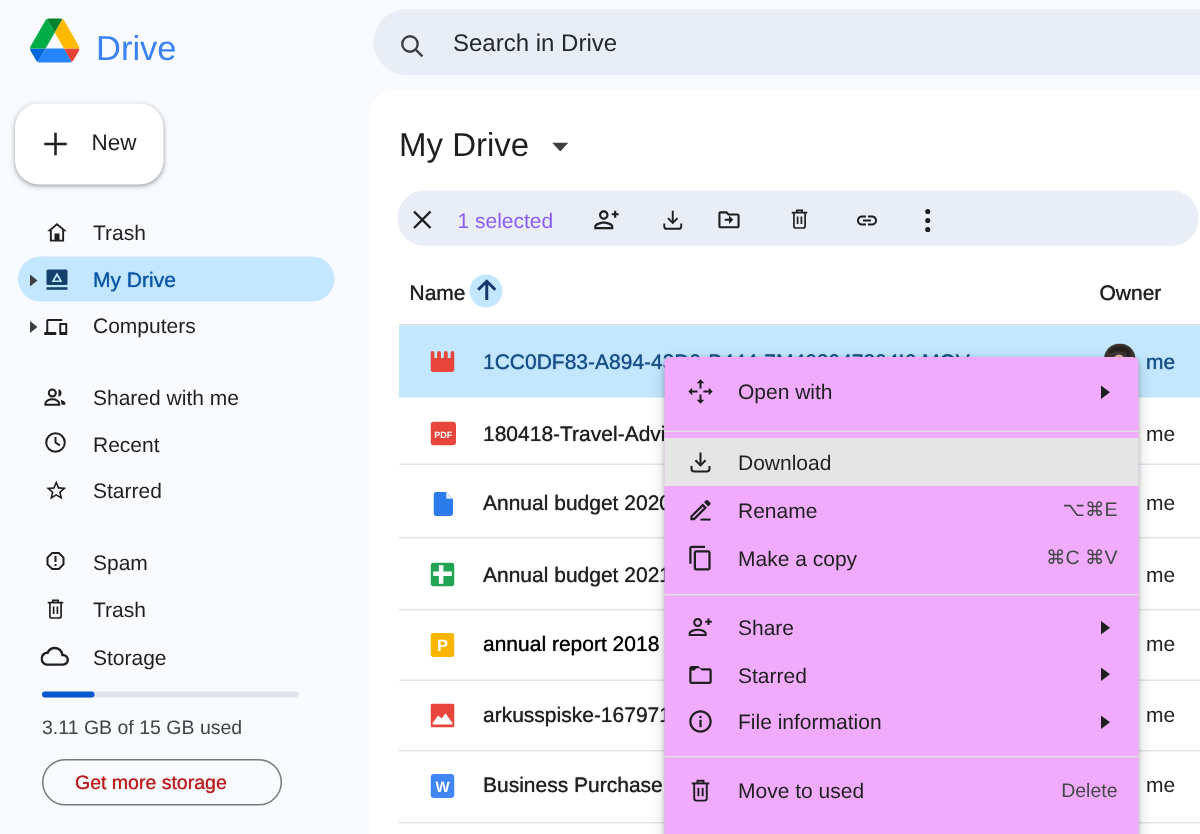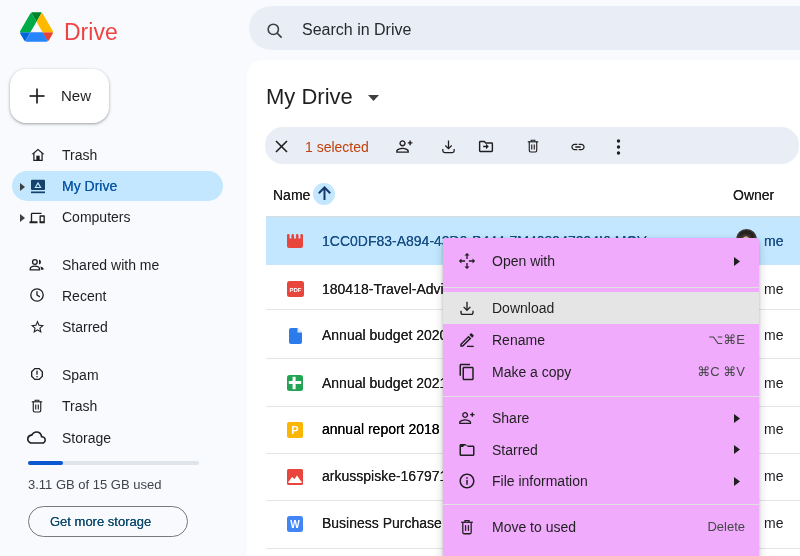--- a/index.html
+++ b/index.html
@@ -13,21 +13,21 @@
 <body>
 
 <svg class="a" style="left:20px;top:12px" width="33" height="30" viewBox="0 0 87.3 78">
  <path d="m6.6 66.85 3.85 6.65c.8 1.4 1.95 2.5 3.3 3.3l13.75-23.8h-27.5c0 1.55.4 3.1 1.2 4.5z" fill="#0066da"></path>
  <path d="m43.65 25-13.75-23.8c-1.35.8-2.5 1.9-3.3 3.3l-25.4 44a9.06 9.06 0 0 0-1.2 4.5h27.5z" fill="#00ac47"></path>
  <path d="m73.55 76.8c1.35-.8 2.5-1.9 3.3-3.3l1.6-2.75 7.65-13.25c.8-1.4 1.2-2.95 1.2-4.5h-27.502l5.852 11.5z" fill="#ea4335"></path>
  <path d="m43.65 25 13.75-23.8c-1.35-.8-2.9-1.2-4.5-1.2h-18.5c-1.6 0-3.15.45-4.5 1.2z" fill="#00832d"></path>
  <path d="m59.8 53h-32.3l-13.75 23.8c1.35.8 2.9 1.2 4.5 1.2h50.8c1.6 0 3.15-.45 4.5-1.2z" fill="#2684fc"></path>
  <path d="m73.4 26.5-12.7-22c-.8-1.4-1.95-2.5-3.3-3.3l-13.75 23.8 16.15 28h27.45c0-1.55-.4-3.1-1.2-4.5z" fill="#ffba00"></path>
 </svg>
-<div class="a txt" style="left:64px;top:19px;font-size:23px;color:#ef4444">Drive</div>
+<div class="a txt" style="left:64px;top:19px;font-size:23px;color:#3b82f6">Drive</div>
 
 <div class="a" style="left:249px;top:6px;width:600px;height:44px;border-radius:22px;background:#e9eef6"></div>
 <svg class="a" style="left:265px;top:21px" width="19" height="19" viewBox="0 0 24 24" fill="none" stroke="#3c4043" stroke-width="2">
  <circle cx="10.5" cy="10.5" r="6.5"></circle>
     <line x1="15.3" y1="15.3" x2="21" y2="21"></line>
 </svg>
 <div class="a txt" style="left:302px;top:21px;font-size:16px;color:#24292e">Search in Drive</div>
 
 <div class="a" style="left:10px;top:69px;width:99px;height:54px;border-radius:16px;background:#fff;box-shadow:0 1px 2px rgba(60,64,67,.3),0 1px 3px 1px rgba(60,64,67,.15)"></div>
 <svg class="a" style="left:29px;top:88px" width="16" height="16" viewBox="0 0 16 16" stroke="#1f1f1f" stroke-width="1.7">
@@ -107,35 +107,35 @@
 <svg class="a" style="left:27px;top:430px" width="19" height="15" viewBox="0 0 24 18" fill="#1f1f1f">
  <path d="M19.35 7.04A7.49 7.49 0 0 0 12 1C9.11 1 6.6 2.64 5.35 5.04A5.994 5.994 0 0 0 0 11c0 3.31 2.69 6 6 6h13c2.76 0 5-2.24 5-5 0-2.64-2.05-4.78-4.65-4.96zM19 15H6c-2.21 0-4-1.79-4-4s1.79-4 4-4h.71C7.37 4.69 9.48 3 12 3c3.04 0 5.5 2.46 5.5 5.5V9H19c1.66 0 3 1.34 3 3s-1.34 3-3 3z"></path>
 </svg>
 <div class="a txt" style="left:62px;top:431px;font-size:14px;line-height:15px">Storage</div>
 
 <div class="a" style="left:28px;top:461px;width:171px;height:4px;border-radius:2px;background:#dfe3ea"></div>
 <div class="a" style="left:28px;top:461px;width:35px;height:4px;border-radius:2px;background:#0b57d0"></div>
 <div class="a txt" style="left:28px;top:477px;font-size:13px;color:#3f4549">3.11 GB of 15 GB used</div>
 
 <div class="a" style="left:28px;top:506px;width:158px;height:29px;border:1px solid #767b80;border-radius:16px;background:#f8fafd"></div>
-<div class="a txt md" style="left:50px;top:514px;font-size:13px;color:#0c4a6e">Get more storage</div>
+<div class="a txt md" style="left:50px;top:514px;font-size:13px;color:#b91c1c">Get more storage</div>
 
 <div class="a" style="left:247px;top:60px;width:553px;height:496px;background:#fff;border-top-left-radius:16px"></div>
 
 <div class="a txt" style="left:266px;top:84px;font-size:22px;color:#1f1f1f">My Drive</div>
 <svg class="a" style="left:368px;top:95px" width="11" height="6" viewBox="0 0 11 6">
     <polygon points="0,0 11,0 5.5,6" fill="#3c4043"></polygon>
   </svg>
 
 <div class="a" style="left:265px;top:127px;width:534px;height:37px;border-radius:18px;background:#e9edf5"></div>
 <svg class="a" style="left:275px;top:140px" width="13" height="13" viewBox="0 0 13 13" stroke="#1f1f1f" stroke-width="1.6">
  <line x1="1" y1="1" x2="12" y2="12"></line>
     <line x1="12" y1="1" x2="1" y2="12"></line>
 </svg>
-<div class="a txt" style="left:305px;top:139px;font-size:14px;color:#c2410c">1 selected</div>
+<div class="a txt" style="left:305px;top:139px;font-size:14px;color:#8b5cf6">1 selected</div>
 
 <svg class="a" style="left:395px;top:137px" width="19" height="19" viewBox="0 0 24 24" fill="#1f1f1f">
  <path d="M22 6.5h-2v-2h-1.8v2h-2v1.8h2v2H20v-2h2zM9.5 12c2.2 0 4-1.8 4-4s-1.8-4-4-4-4 1.8-4 4 1.8 4 4 4zm0-6.2c1.2 0 2.2 1 2.2 2.2s-1 2.2-2.2 2.2-2.2-1-2.2-2.2 1-2.2 2.2-2.2zm0 7.7c-2.7 0-8 1.3-8 4v2.5h16v-2.5c0-2.7-5.3-4-8-4zm6.2 4.7H3.3v-.6c.2-.7 3.3-2.3 6.2-2.3s6 1.6 6.2 2.3z"></path>
 </svg>
 
 <svg class="a" style="left:440px;top:138px" width="17" height="17" viewBox="0 0 24 24" fill="none" stroke="#1f1f1f" stroke-width="1.8">
  <path d="M12 3.5v11"></path>
     <path d="M7.5 10.5 12 15l4.5-4.5"></path>
  <path d="M4 15.5v2.5c0 1.4 1.1 2.5 2.5 2.5h11c1.4 0 2.5-1.1 2.5-2.5v-2.5"></path>
 </svg>

